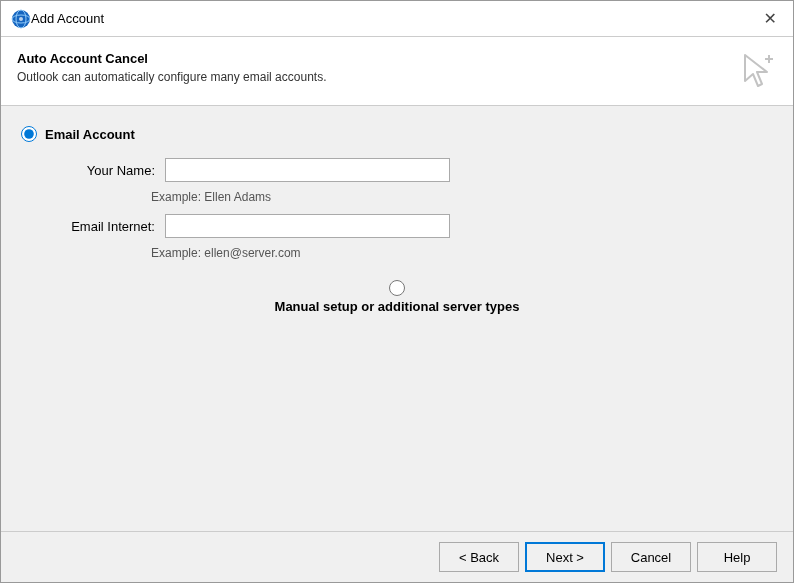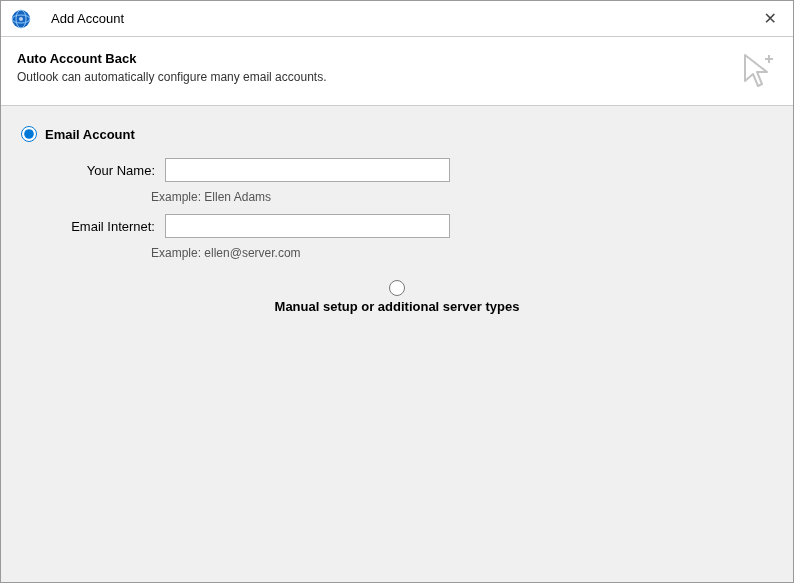--- a/index.html
+++ b/index.html
@@ -31,21 +31,21 @@
       display: flex;
       align-items: center;
       justify-content: space-between;
       padding: 6px 10px;
       height: 36px;
     }
 
     .title-bar-left {
       display: flex;
       align-items: center;
-      gap: 20px;
+      gap: 0;
     }
 
     .title-bar-icon {
       width: 20px;
       height: 20px;
     }
 
     .title-bar-title {
       font-size: 13px;
       font-weight: normal;
@@ -228,21 +228,21 @@
           <circle cx="10" cy="10" r="2" fill="#fff" opacity="0.7"></circle>
         </svg>
       </span>
       <span class="title-bar-title">Add Account</span>
     </div>
     <button class="title-bar-close">✕</button>
   </div>
 
   <div class="dialog-header">
     <div class="dialog-header-text">
-      <h2>Auto Account Back</h2>
+      <h2>Auto Account Cancel</h2>
       <p>Outlook can automatically configure many email accounts.</p>
     </div>
     <div class="header-icon cursor-icon">
       <svg width="36" height="36" viewBox="0 0 36 36">
 
         <polygon points="6,2 6,28 14,21 19,33 23,31 18,19 28,19" fill="none" stroke="#888" stroke-width="2" stroke-linejoin="round"></polygon>
         <line x1="26" y1="6" x2="34" y2="6" stroke="#888" stroke-width="2"></line>
         <line x1="30" y1="2" x2="30" y2="10" stroke="#888" stroke-width="2"></line>
       </svg>
     </div>
@@ -272,14 +272,20 @@
 
     </div>
 
     <div class="manual-section">
       <input type="radio" id="manualSetup" name="accountType" style="">
       <label for="manualSetup">Manual setup or additional server types</label>
     </div>
 
   </div>
 
+  <div class="dialog-footer">
+    <button class="btn">&lt; Back</button>
+    <button class="btn btn-next">Next &gt;</button>
+    <button class="btn">Cancel</button>
+    <button class="btn">Help</button>
+  </div>
 
 </div>
 
 </body></html>

